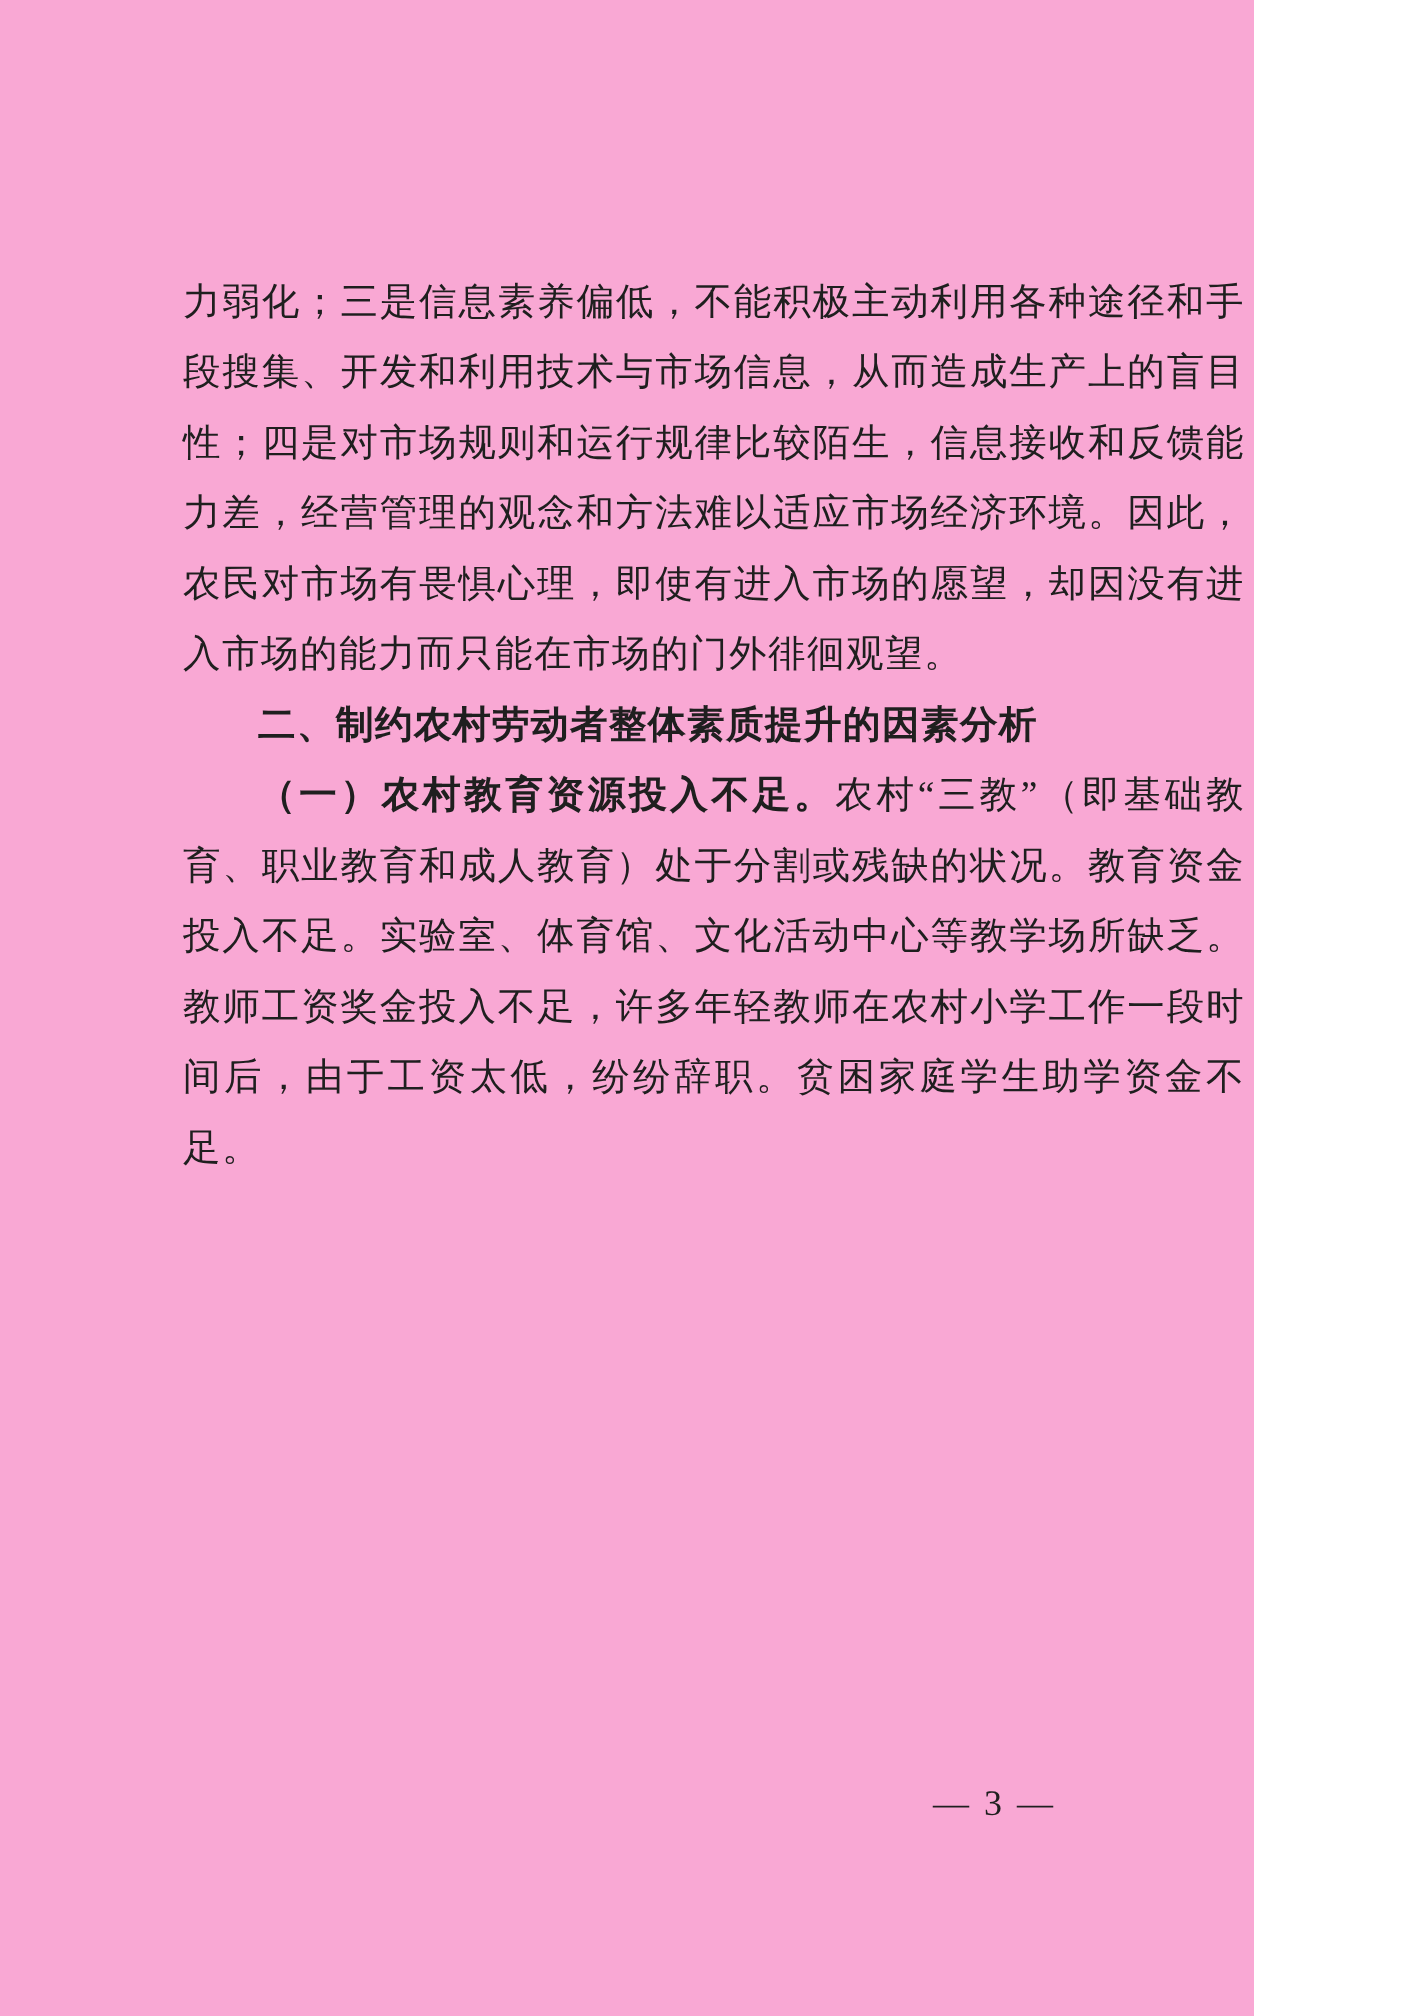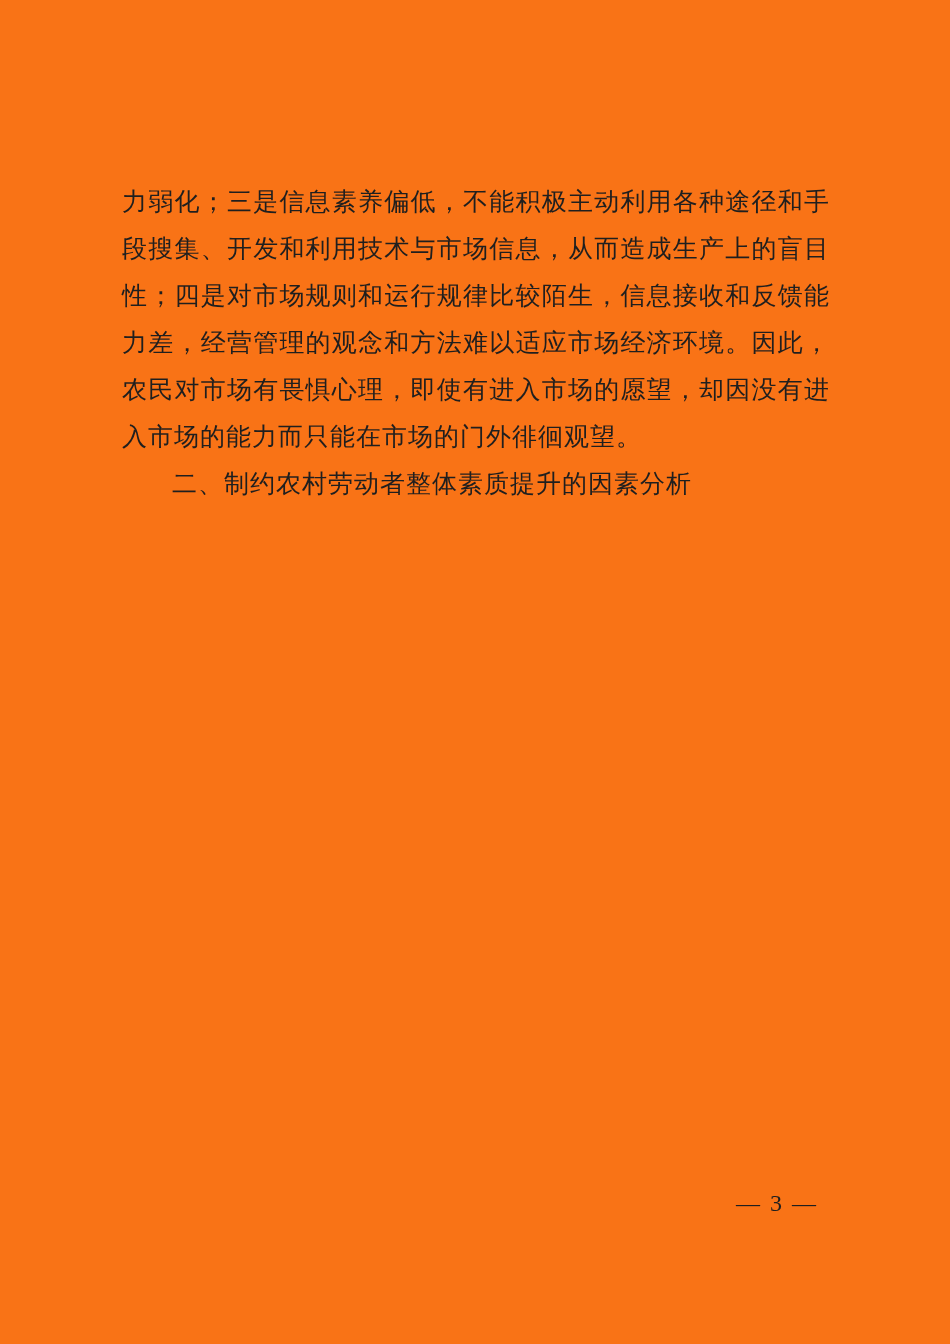--- a/index.html
+++ b/index.html
@@ -2,23 +2,23 @@
 <html><head>
 <meta charset="utf-8">
 <style>
   html, body {
     margin: 0;
     padding: 0;
     background: #ffffff;
   }
   .page {
     position: relative;
-    width: 950px;
+    width: 836px;
     height: 1344px;
-    background: #f97316;
+    background: #f9a8d4;
     overflow: hidden;
     font-family: "Liberation Serif", "DejaVu Serif", serif;
     color: #1f1f1f;
   }
   .text-area {
     position: absolute;
     left: 122px;
     top: 178px;
     width: 708px;
   }
@@ -31,21 +31,21 @@
     text-justify: inter-ideograph;
     word-break: break-all;
   }
   .indent {
     text-indent: 2em;
   }
   .bold {
     font-weight: bold;
   }
   .heading {
-    font-weight: normal;
+    font-weight: bold;
   }
   .page-number {
     position: absolute;
     right: 132px;
     top: 1190px;
     font-size: 24px;
     letter-spacing: 2px;
     color: #1f1f1f;
   }
 </style>
@@ -54,17 +54,18 @@
 
 <div class="page">
   <div class="text-area">
 
     <p class="para">力弱化；三是信息素养偏低，不能积极主动利用各种途径和手段搜集、开发和利用技术与市场信息，从而造成生产上的盲目性；四是对市场规则和运行规律比较陌生，信息接收和反馈能力差，经营管理的观念和方法难以适应市场经济环境。因此，农民对市场有畏惧心理，即使有进入市场的愿望，却因没有进入市场的能力而只能在市场的门外徘徊观望。</p>
 
 
     <p class="para indent heading">二、制约农村劳动者整体素质提升的因素分析</p>
 
 
+    <p class="para indent"><span class="bold">（一）农村教育资源投入不足。</span><span>农村“三教”（即基础教育、职业教育和成人教育）处于分割或残缺的状况。教育资金投入不足。实验室、体育馆、文化活动中心等教学场所缺乏。教师工资奖金投入不足，许多年轻教师在农村小学工作一段时间后，由于工资太低，纷纷辞职。贫困家庭学生助学资金不足。</span></p>
 
   </div>
 
   <div class="page-number">— 3 —</div>
 </div>
 
 </body></html>

